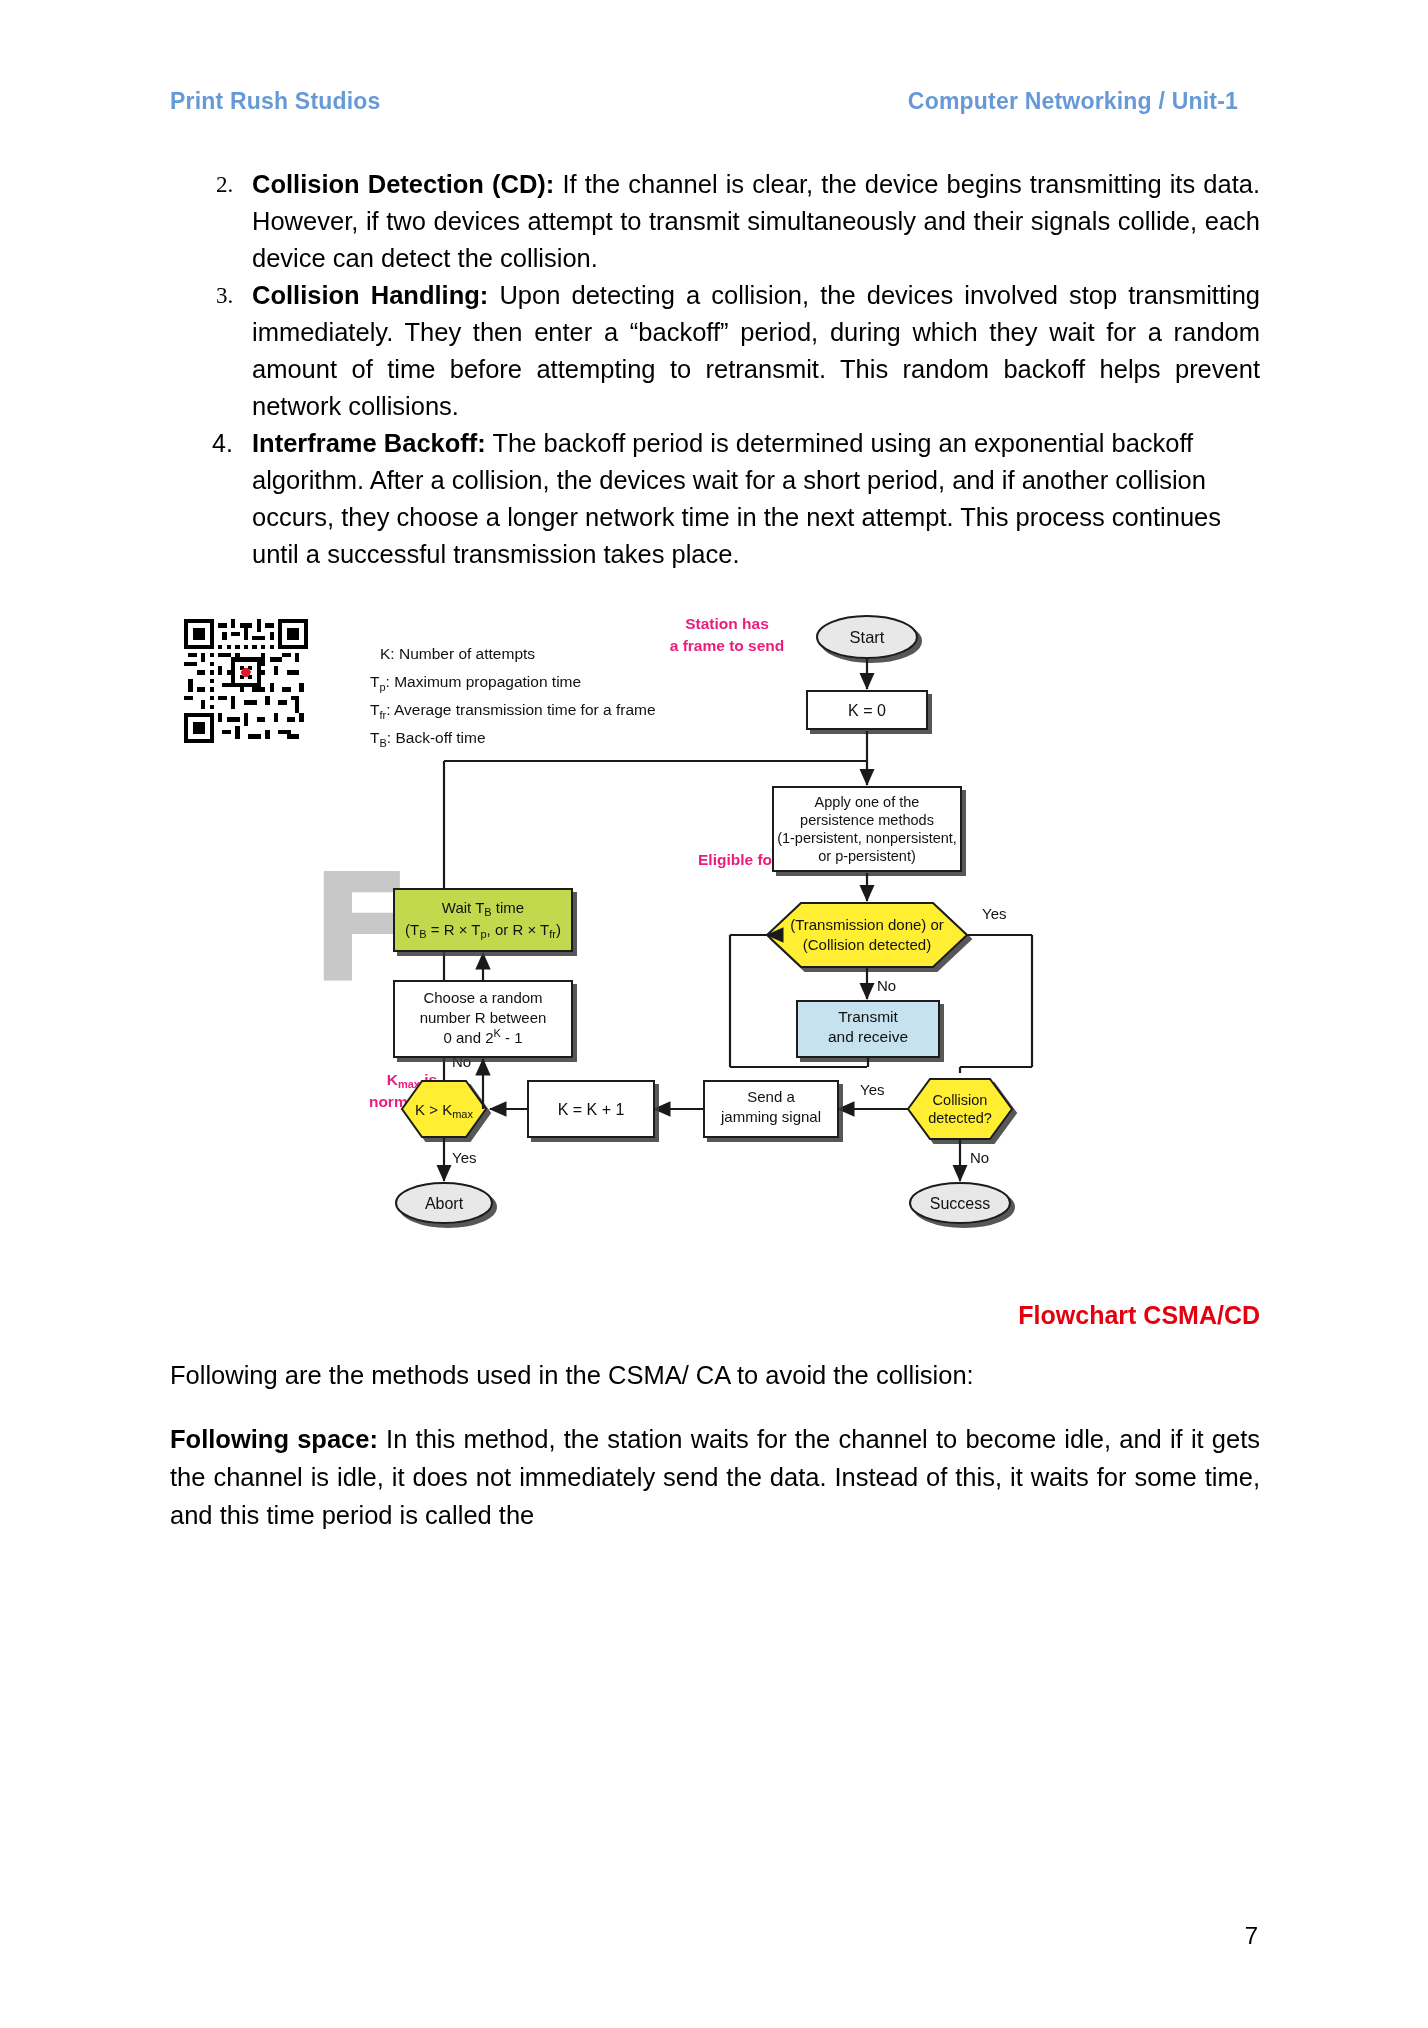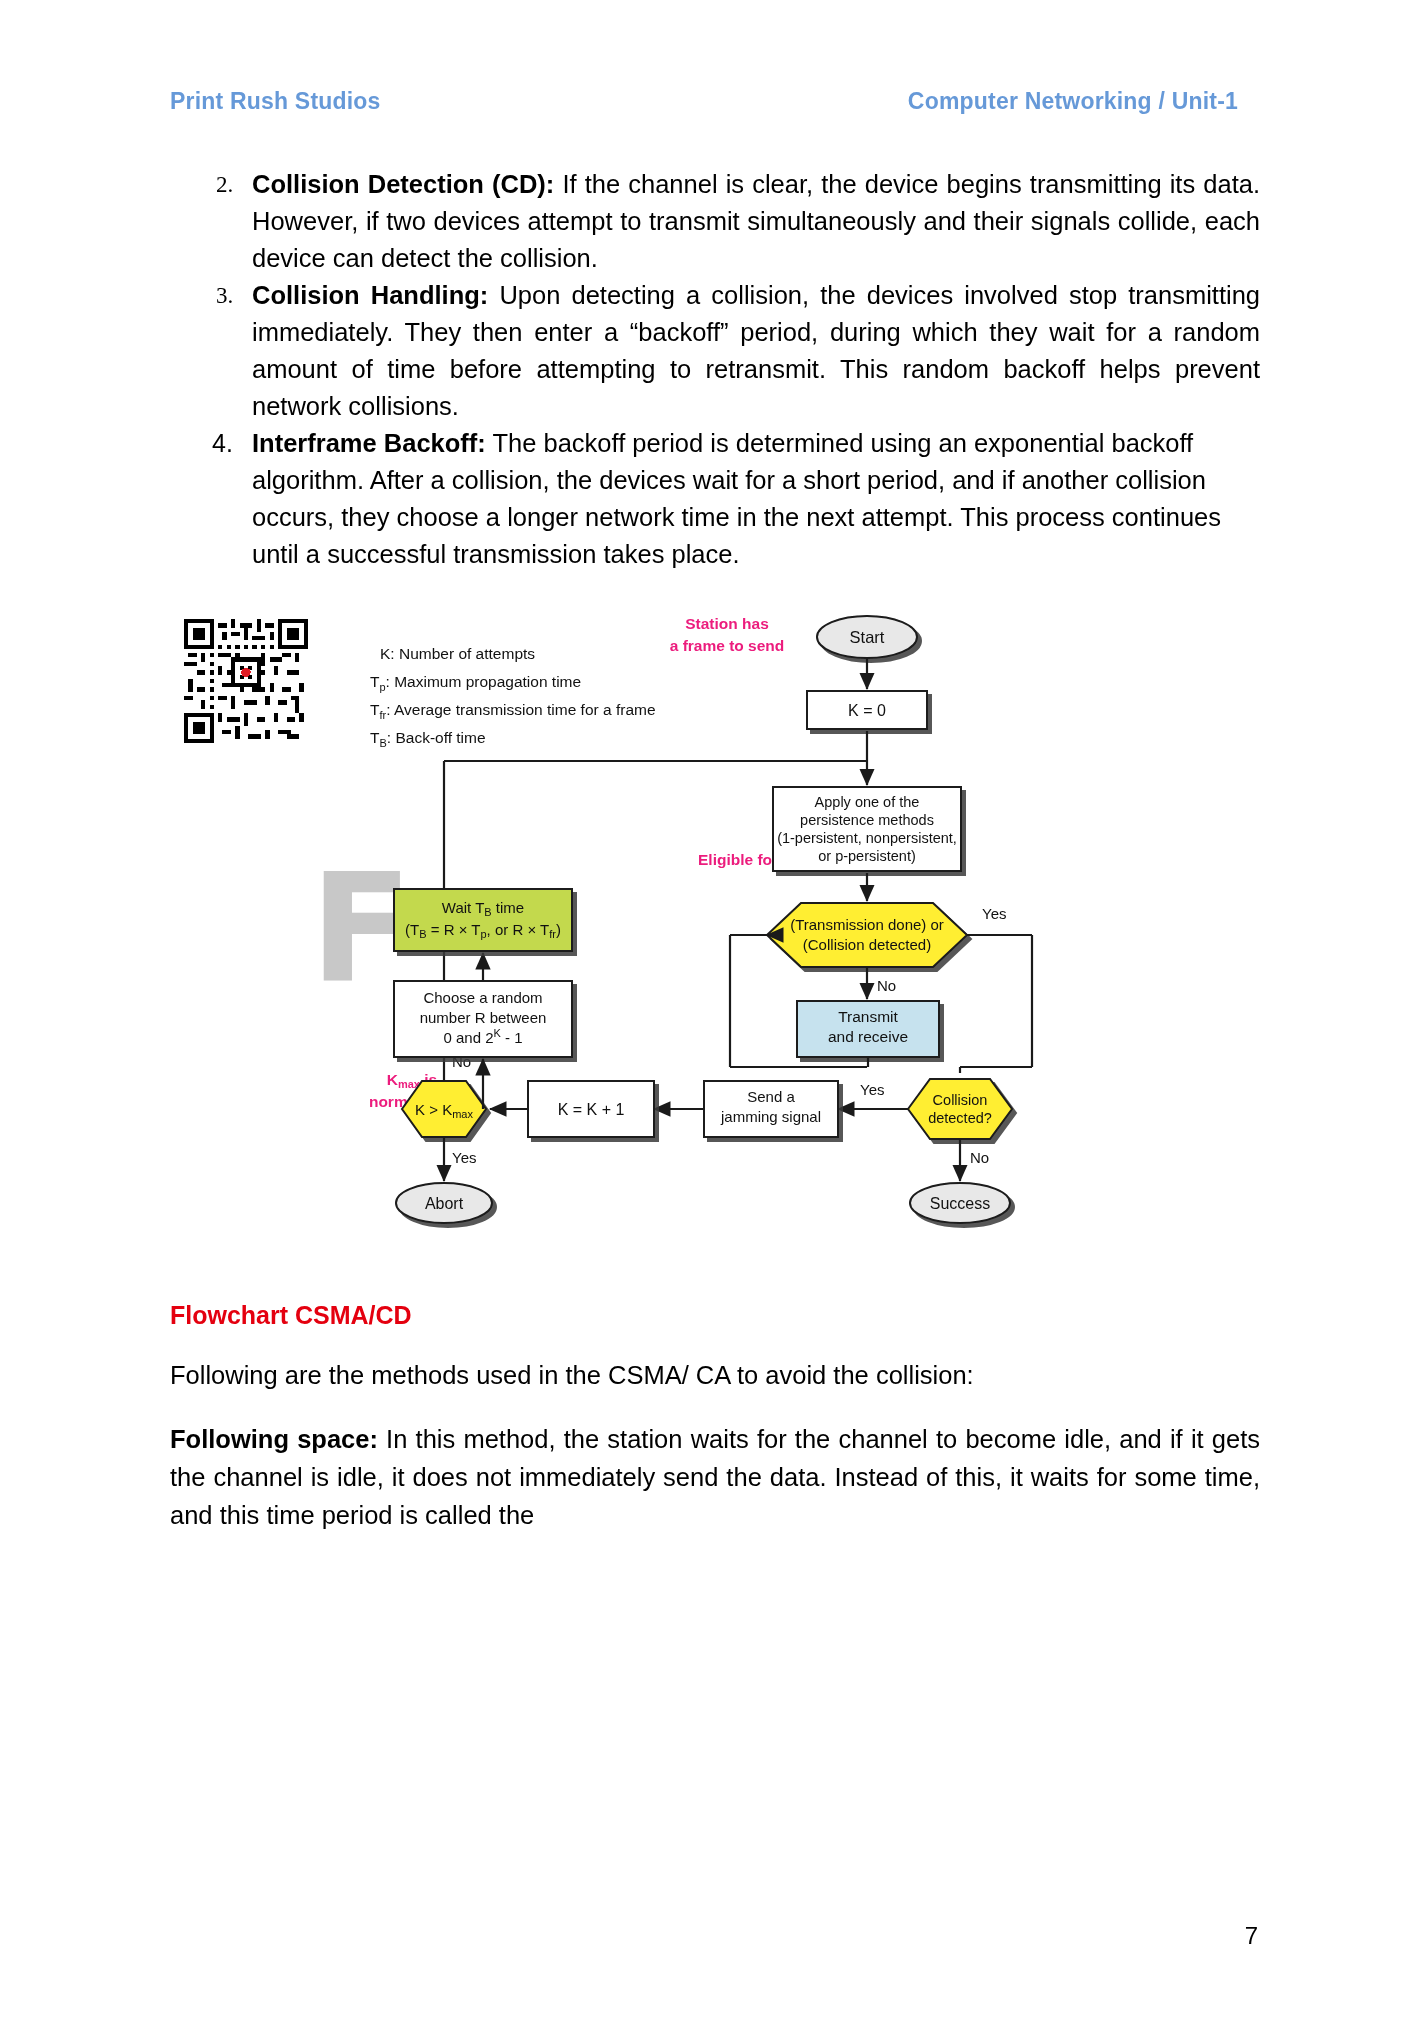--- a/index.html
+++ b/index.html
@@ -64,21 +64,21 @@
     position:absolute; left:140px; top:252px;
     font-size:150px; font-weight:bold; color:#c8c8c8;
     font-family:"DejaVu Sans", sans-serif;
     line-height:1; user-select:none;
   }
 
   .chart { position:absolute; left:0; top:0; width:1090px; height:690px; }
 
   
   .caption {
-    text-align:left;
+    text-align:right;
     color:#e4000f;
     font-weight:bold;
     font-size:25px;
     margin-top:10px;
   }
 
   p.para {
     font-size:25.5px; line-height:38px; text-align:justify;
     margin:26px 0 0 0;
   }

